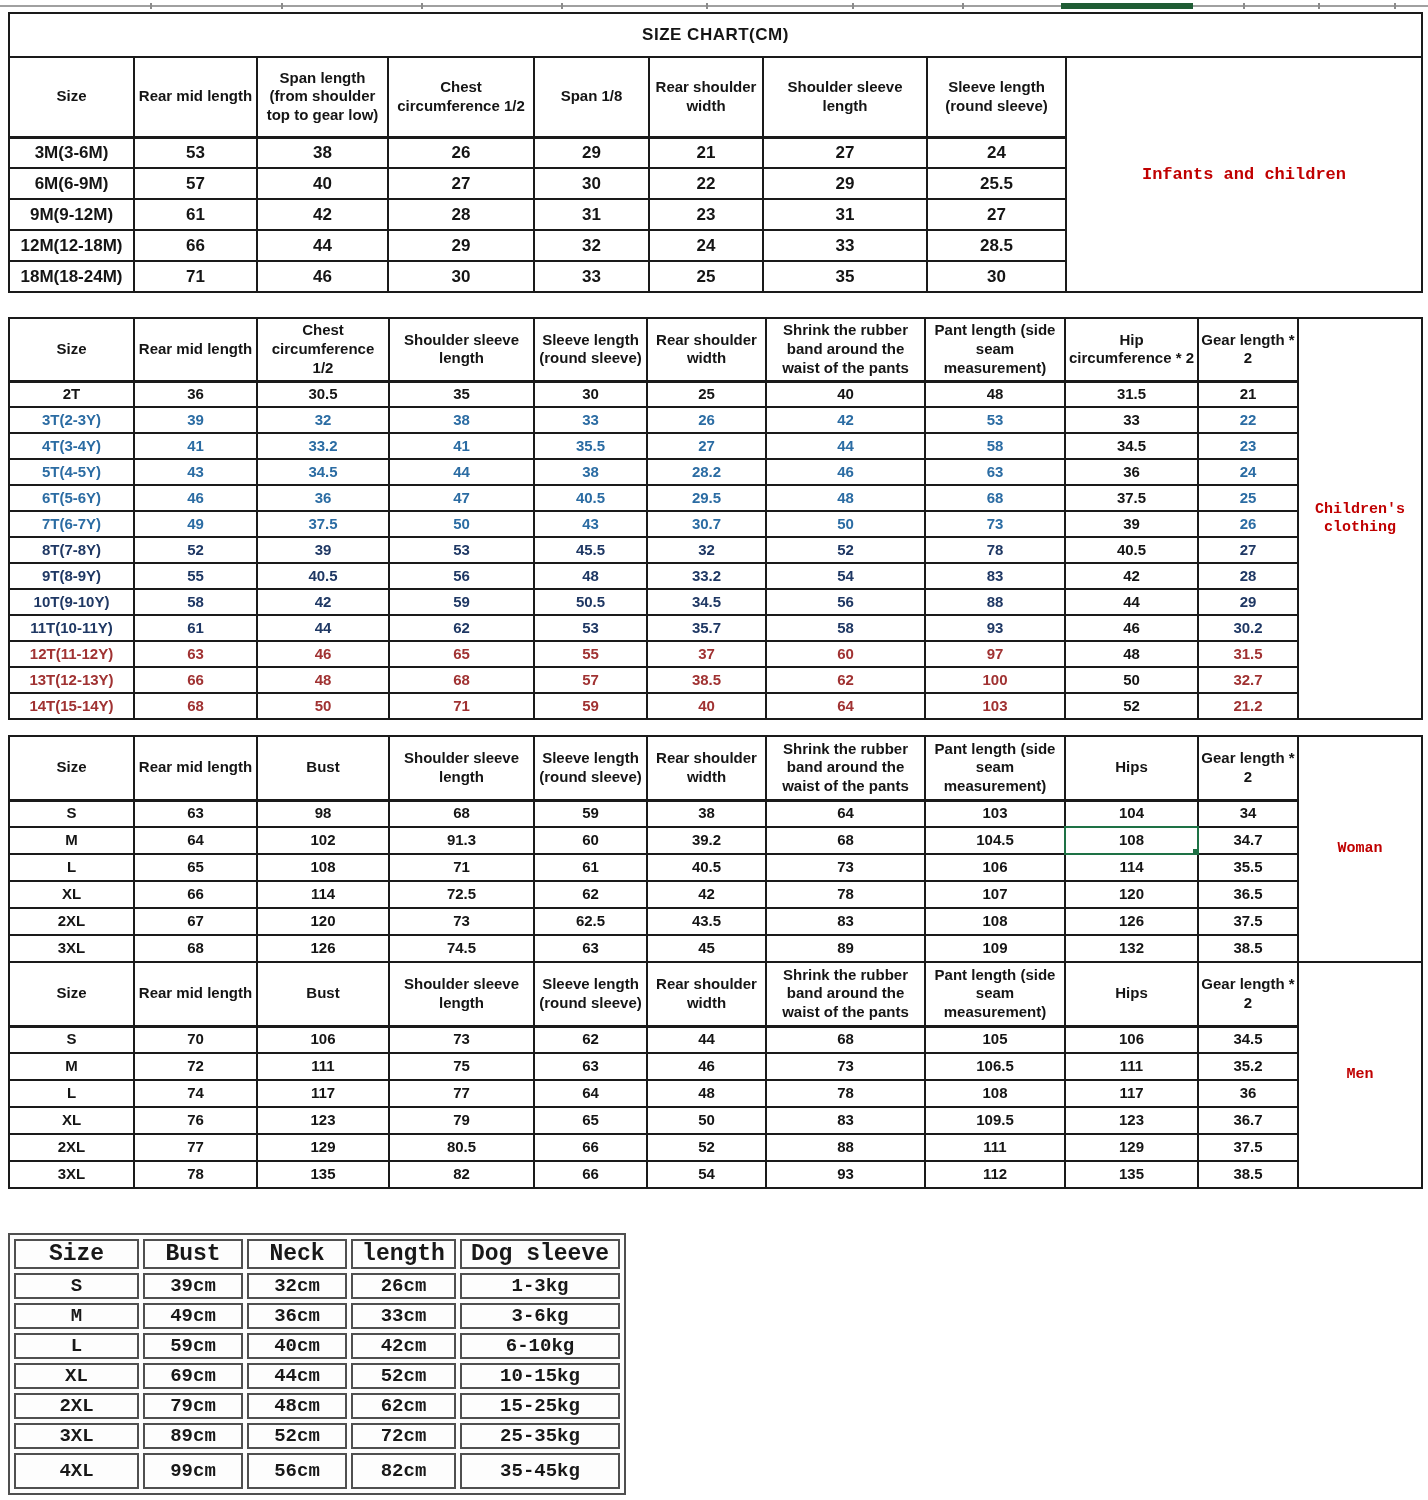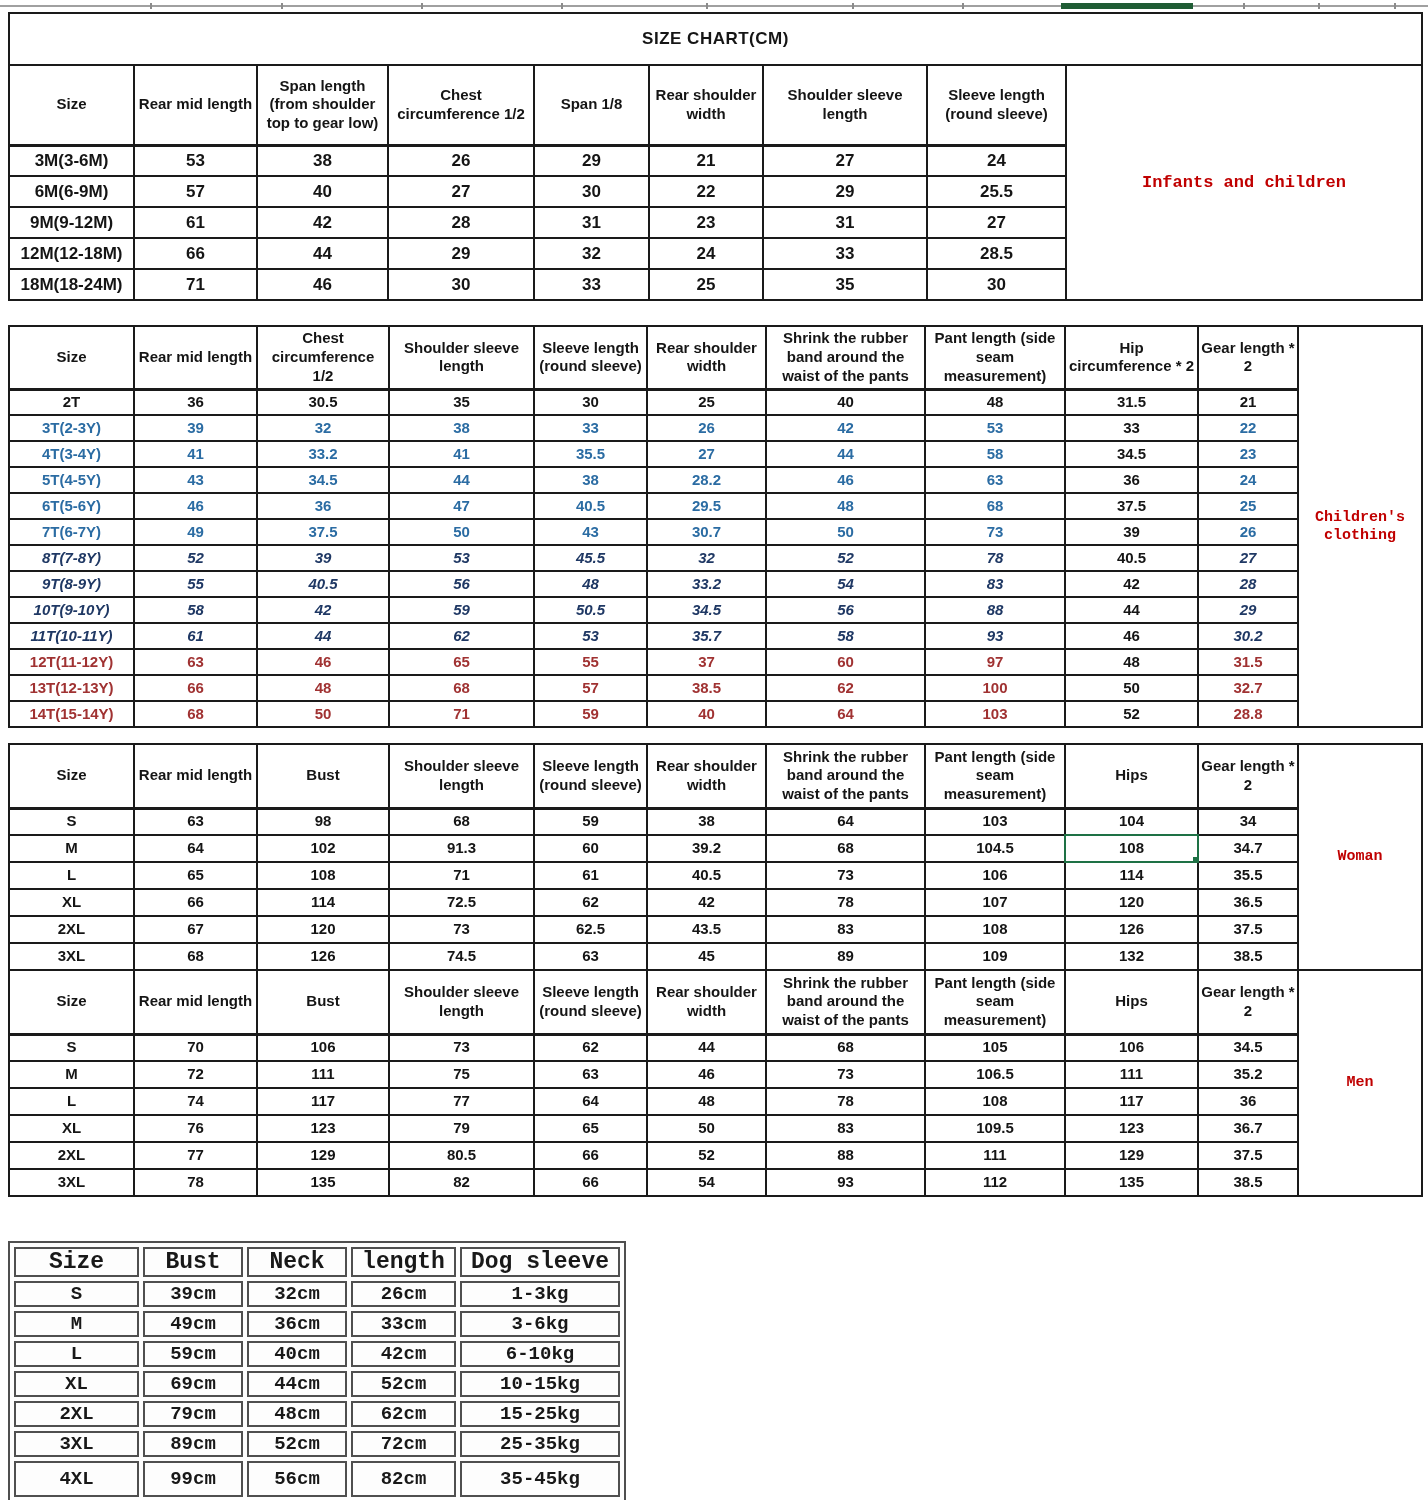--- a/index.html
+++ b/index.html
@@ -21,35 +21,35 @@
   .main th, .main td {
     border:2px solid var(--border,#1a1a1a);
     font-weight:700; text-align:center; vertical-align:middle;
     padding:0 2px; color:#151515; overflow:hidden; line-height:1.25;
   }
   .main th { font-size:15px; border-bottom-width:3px; }
   .main .ttl { font-size:29px; letter-spacing:.5px; }
   .main .side { font-size:25px; color:var(--label-red,#c00000); line-height:1.15;font-family:Liberation Mono, monospace; }
 
   #t1 { margin-top:12px; }
-  #t1 .ttl { height:52px; }
+  #t1 .ttl { height:44px; }
   #t1 th { height:80px; }
   #t1 td { height:31px; font-size:17px; }
 
   #t2 { margin-top:24px; }
   #t2 th { height:63px; }
   #t2 td { height:26px; font-size:15px; }
 
   #t3 { margin-top:15px; }
   #t4 { margin-top:-2px; }
   #t3 th, #t4 th { height:64px; }
   #t3 td, #t4 td { height:27px; font-size:15px; }
 
   .blue   { color:var(--blue,#2b6ca3) !important; }
-  .navy   { color:var(--navy,#1f3864) !important;font-style:italic; }
+  .navy   { color:var(--navy,#1f3864) !important; }
   .redrow { color:var(--dark-red,#a03232) !important; }
 
   .sel { outline:2px solid var(--sel-green,#1e7145); outline-offset:-1px; position:relative; }
   .sel::after {
     content:""; position:absolute; right:-4px; bottom:-4px;
     width:7px; height:7px; background:var(--sel-green,#1e7145); border:1px solid #fff;
   }
 
   
   #dog {
@@ -340,21 +340,21 @@
       <tr>
         <td class="redrow">14T(15-14Y)</td>
         <td class="redrow">68</td>
         <td class="redrow">50</td>
         <td class="redrow">71</td>
         <td class="redrow">59</td>
         <td class="redrow">40</td>
         <td class="redrow">64</td>
         <td class="redrow">103</td>
         <td>52</td>
-        <td class="redrow">28.8</td>
+        <td class="redrow">21.2</td>
       </tr>
     </tbody>
   </table>
 <table class="main" id="t3">
     <colgroup>
       <col style="width:125px">
       <col style="width:123px">
       <col style="width:132px">
       <col style="width:145px">
       <col style="width:113px">

